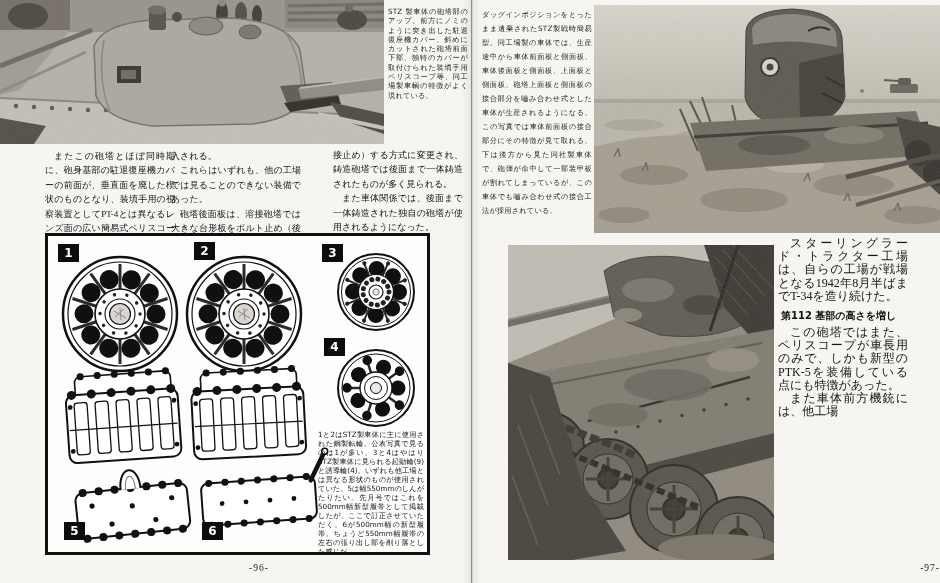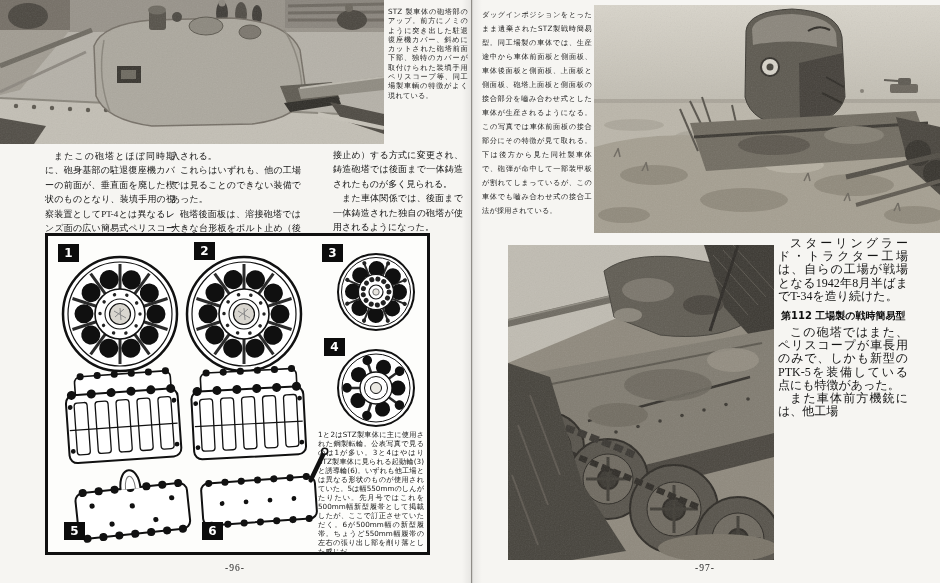--- a/index.html
+++ b/index.html
@@ -28,21 +28,21 @@
          font:bold 12px/18px "DejaVu Sans","Liberation Sans",sans-serif;}
   .diagram-caption{position:absolute;left:270px;top:194px;width:106px;
          font-family:"DejaVu Sans","Liberation Sans",sans-serif;font-size:7.2px;line-height:9px;
          color:#161616;text-align:justify;}
   
   .rightcol{left:778px;top:237px;width:130px;}
   .rightcol p{margin:0;font-size:12px;line-height:13.2px;text-align:justify;color:#141414;text-indent:1em;}
   .rightcol h3{margin:6px 0 4px 0;font-family:"DejaVu Sans","Liberation Sans",sans-serif;
          font-size:10px;line-height:13px;color:#0d0d0d;text-indent:.3em;}
   .pagenum{top:563px;width:470px;text-align:center;font-size:9.5px;letter-spacing:1px;color:#222;}
-  .pn-l{left:0;} .pn-r{left:470px;}
+  .pn-l{left:0;padding-left:24px;} .pn-r{left:470px;text-align:right;}
 </style>
 </head>
 <body>
 
 <svg width="0" height="0" style="position:absolute" aria-hidden="true">
   <defs>
     <filter id="grain">
         <feTurbulence type="fractalNoise" baseFrequency="0.8" numOctaves="2" stitchTiles="stitch"></feTurbulence>
         <feColorMatrix type="saturate" values="0"></feColorMatrix>
       </filter>
@@ -236,21 +236,21 @@
       <use href="#shoeF" transform="translate(152,238) rotate(-4)"></use>
     </svg>
 
     <div class="badge" style="left:10px;top:8px">1</div>
     <div class="badge" style="left:146px;top:6px">2</div>
     <div class="badge" style="left:274px;top:8px">3</div>
     <div class="badge" style="left:276px;top:102px">4</div>
     <div class="badge" style="left:16px;top:286px">5</div>
     <div class="badge" style="left:154px;top:286px">6</div>
 
-    <div class="diagram-caption">1と2はSTZ製車体に主に使用された鋼製転輪。公表写真で見るのは1が多い。3と4はやはりSTZ製車体に見られる起動輪(3)と誘導輪(6)。いずれも他工場とは異なる形状のものが使用されていた。5は幅550mmのしんがたりたい。先月号ではこれを500mm幅新型履帯として掲載したが、ここで訂正させていただく。6が500mm幅の新型履帯。ちょうど550mm幅履帯の左右の張り出し部を削り落とした感じだ。</div>
+    <div class="diagram-caption">1と2はSTZ製車体に主に使用された鋼製転輪。公表写真で見るのは1が多い。3と4はやはりSTZ製車体に見られる起動輪(9)と誘導輪(4)。いずれも他工場とは異なる形状のものが使用されていた。5は幅550mmのしんがたりたい。先月号ではこれを500mm幅新型履帯として掲載したが、ここで訂正させていただく。6が500mm幅の新型履帯。ちょうど550mm幅履帯の左右の張り出し部を削り落とした感じだ。</div>
   </div>
 
   <div class="abs pagenum pn-l">-96-</div>
 
   <div class="gutter"></div>
   <div class="gutter-line"></div>
 
   <div class="abs cap cap2">ダッグインポジションをとったまま遺棄されたSTZ製戦時簡易型。同工場製の車体では、生産途中から車体前面板と側面板、車体後面板と側面板、上面板と側面板、砲塔上面板と側面板の接合部分を嚙み合わせ式とした車体が生産されるようになる。この写真では車体前面板の接合部分にその特徴が見て取れる。下は後方から見た同社製車体で、砲弾が命中して一部装甲板が割れてしまっているが、この車体でも嚙み合わせ式の接合工法が採用されている。</div>
 
   <svg class="photo abs" style="left:594px;top:5px" width="346" height="228" viewBox="0 0 346 228">
@@ -379,20 +379,20 @@
       <line x1="10" y1="180" x2="40" y2="260"></line>
         <line x1="22" y1="150" x2="52" y2="230"></line>
         <line x1="4" y1="230" x2="30" y2="300"></line>
     </g>
     <ellipse cx="210" cy="303" rx="60" ry="14" fill="#7a7468"></ellipse>
     <rect width="266" height="315" filter="url(#grain)" opacity="0.13"></rect>
   </svg>
 
   <div class="abs rightcol">
     <p>スターリングラード・トラクター工場は、自らの工場が戦場となる1942年8月半ばまでT-34を造り続けた。</p>
-    <h3>第112 工場製の戦時簡易型</h3>
+    <h3>第112 基部の高さを増し</h3>
     <p>この砲塔ではまた、ペリスコープが車長用のみで、しかも新型のPTK-5を装備している点にも特徴があった。</p>
     <p>また車体前方機銃には、他工場</p>
   </div>
 
   <div class="abs pagenum pn-r">-97-</div>
 
 </div>
 
 </body></html>

